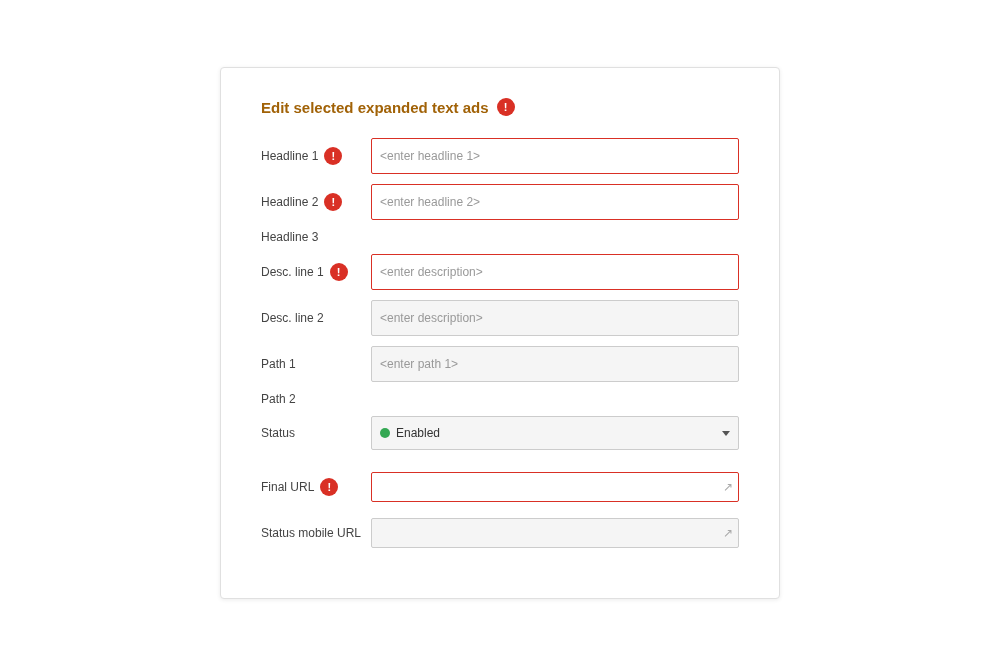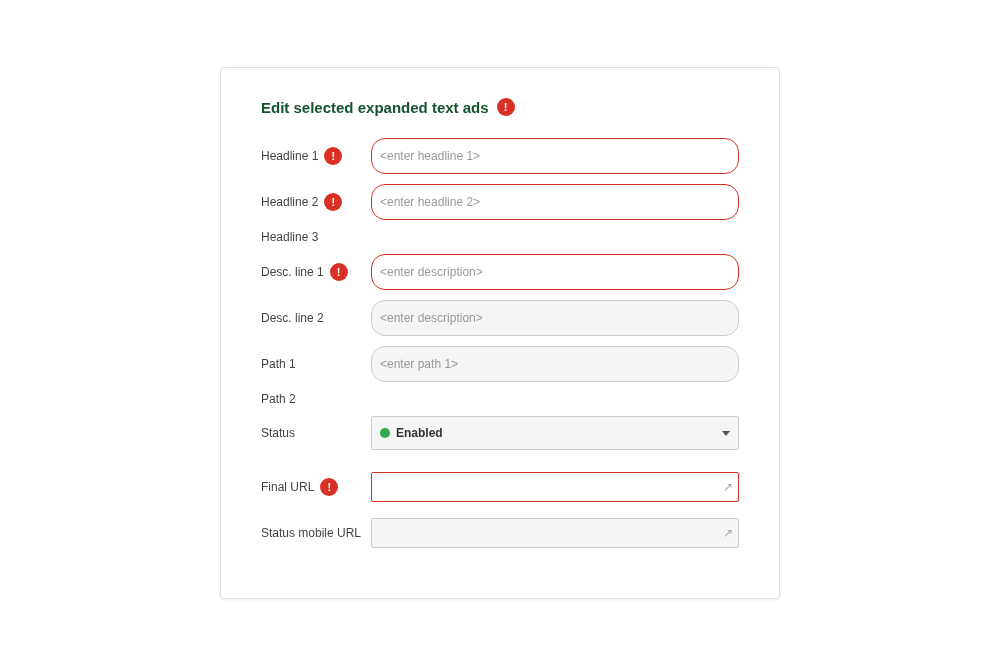--- a/index.html
+++ b/index.html
@@ -32,21 +32,21 @@
     .panel-title-row {
       display: flex;
       align-items: center;
       margin-bottom: 22px;
       gap: 8px;
     }
 
     .panel-title {
       font-size: 15px;
       font-weight: 600;
-      color: #14532d;
+      color: #a16207;
     }
 
     .error-icon {
       display: inline-flex;
       align-items: center;
       justify-content: center;
       width: 18px;
       height: 18px;
       background: #d93025;
       border-radius: 50%;
@@ -69,21 +69,21 @@
       color: #444;
       display: flex;
       align-items: center;
       gap: 6px;
     }
 
     .form-control {
       flex: 1;
       height: 36px;
       border: 1px solid #ccc;
-      border-radius: 14px;
+      border-radius: 2px;
       background: #f5f5f5;
       padding: 0 8px;
       font-size: 12px;
       color: #999;
       outline: none;
     }
 
     .form-control.error-border {
       border: 1.5px solid #d93025;
       background: #fff;
@@ -117,21 +117,21 @@
     .status-select-inner {
       display: flex;
       align-items: center;
       height: 30px;
       border: 1px solid #ccc;
       border-radius: 2px;
       background: #f5f5f5;
       padding: 16px 8px;
       font-size: 12px;
       color: #333;
-      font-weight: 700;
+      font-weight: 400;
       cursor: pointer;
     }
 
     .dropdown-arrow {
       margin-left: auto;
       width: 0;
       height: 0;
       border-left: 4px solid transparent;
       border-right: 4px solid transparent;
       border-top: 5px solid #555;

